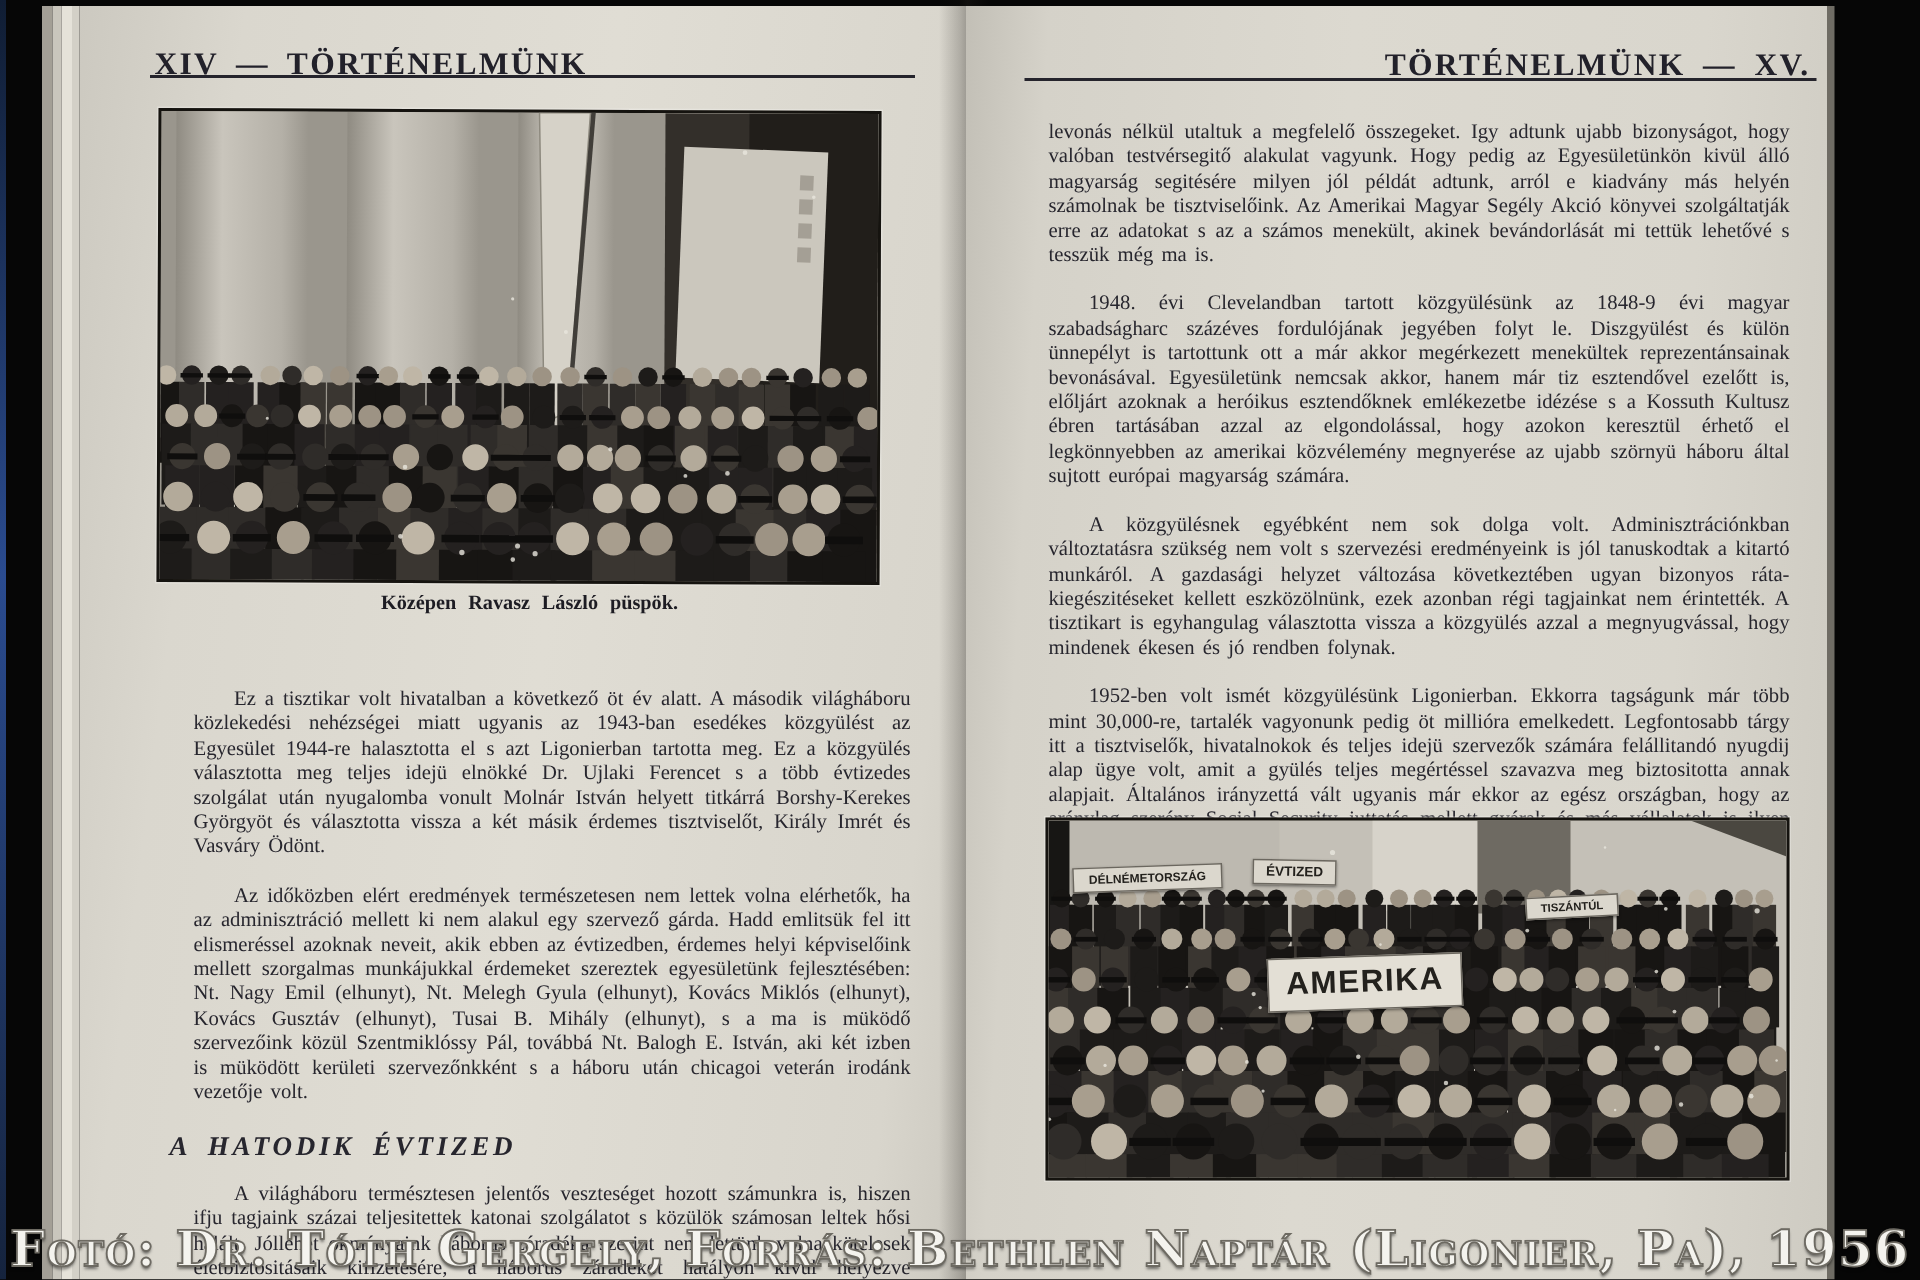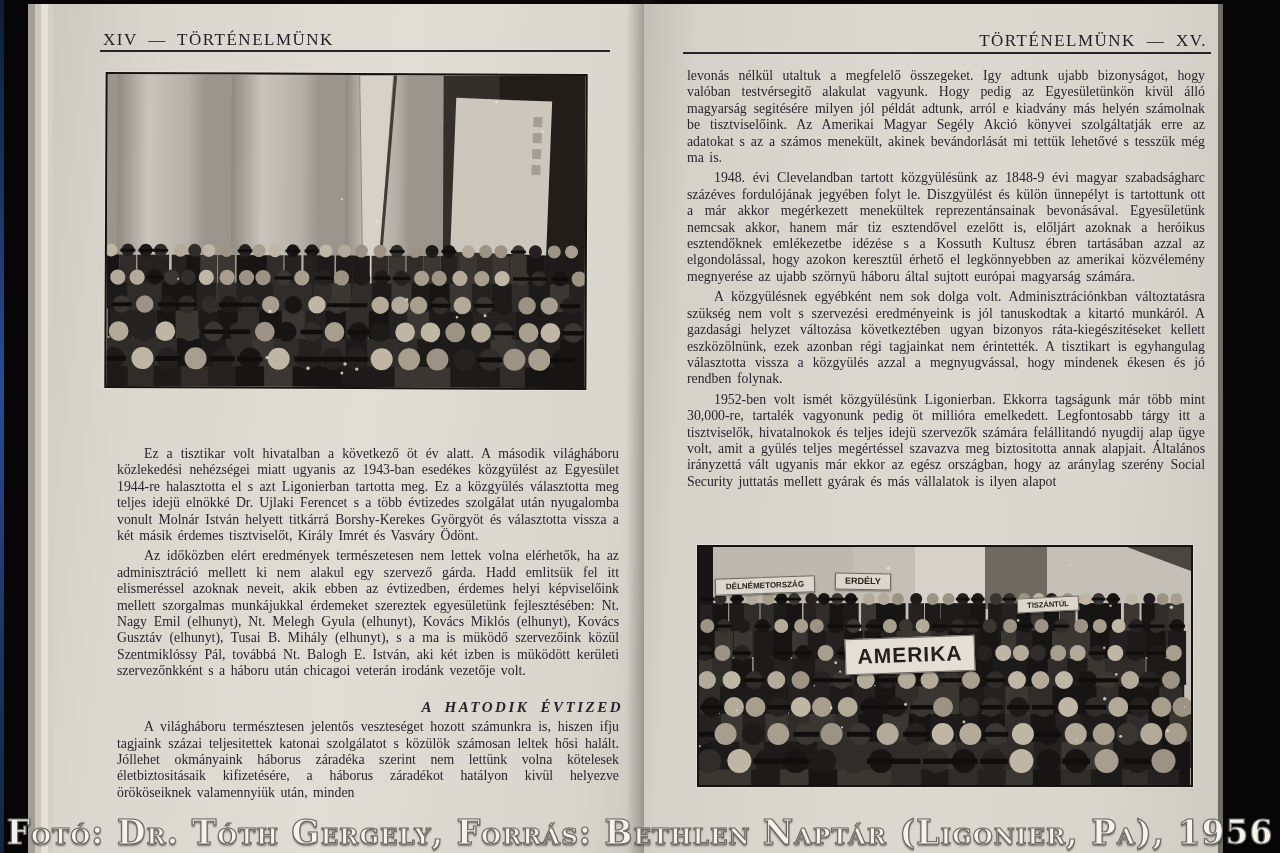--- a/index.html
+++ b/index.html
@@ -20,21 +20,21 @@
   
   .page{position:absolute;top:4px;height:849px;}
   .page-left{left:53px;width:591px;
     background:linear-gradient(97deg,#ccc9c0,#dad7ce 16%,#e0ddd4 52%,#d8d5cc 90%,#cbc8bf);}
   .page-right{left:644px;width:574px;
     background:linear-gradient(93deg,#c2bfb6,#d5d2c9 9%,#dcd9d0 42%,#d9d6cd 80%,#cecbc2);}
   .gutter{left:626px;top:0;width:34px;height:853px;position:absolute;
     background:linear-gradient(90deg,rgba(25,22,18,0) 0%,rgba(25,22,18,.22) 42%,rgba(35,32,28,.34) 56%,rgba(25,22,18,0) 100%);}
 
   
-  .running-head{position:absolute;font-weight:400;font-size:17px;letter-spacing:1.5px;
+  .running-head{position:absolute;font-weight:700;font-size:21px;letter-spacing:1.5px;
     word-spacing:5px;color:#22212a;white-space:nowrap;}
   .lp-head{left:50px;top:26px;}
   .rp-head{right:11px;top:27px;margin-left:20px;}
   .head-rule{position:absolute;height:2px;background:#25242c;}
   .lp-rule{left:47px;top:46px;width:510px;}
   .rp-rule{left:39px;top:48px;width:528px;}
 
   
   figure{margin:0;}
   .photo-frame{position:absolute;border:2px solid #15130f;box-sizing:content-box;
@@ -46,24 +46,24 @@
   .caption{position:absolute;text-align:center;font-weight:700;font-size:13.5px;
     line-height:18px;word-spacing:4.5px;color:#1d1c23;}
   .caption1{left:38px;top:389px;width:524px;}
   .caption2{left:28px;top:789px;width:540px;}
 
   
   .bodycol{position:absolute;font-size:13.8px;line-height:16.4px;color:#27262e;
     text-align:justify;word-spacing:2px;}
   .body-left{left:60px;top:438px;width:510px;}
   .body-right{left:39px;top:60px;width:526px;}
-  .bodycol p{margin:4px;}
+  .bodycol p{margin:16px;}
   .bodycol p.indent{text-indent:27px;font-family:Liberation Serif, serif;}
-  .section-heading{margin:19px 0 2px;text-align:right;font-style:italic;font-weight:600;
-    font-size:15px;letter-spacing:2.5px;word-spacing:5px;color:#27262e;}
+  .section-heading{margin:19px 0 2px;text-align:left;font-style:italic;font-weight:600;
+    font-size:18px;letter-spacing:2.5px;word-spacing:5px;color:#27262e;}
 
   
   .sign{position:absolute;background:#dbd7cd;color:#23211d;text-align:center;
     font-family:"Liberation Sans","DejaVu Sans",sans-serif;font-weight:700;
     border:1px solid #6b675f;box-shadow:0 1px 2px rgba(0,0,0,.45);white-space:nowrap;overflow:hidden;}
   .sign::after{content:"";position:absolute;left:48%;top:100%;width:3px;background:#26231f;}
   .sign-1{left:16px;top:30px;width:98px;height:15px;font-size:8px;line-height:15px;transform:rotate(-2deg);}
   .sign-1::after{height:20px;}
   .sign-2{left:136px;top:26px;width:54px;height:15px;font-size:9px;line-height:15px;transform:rotate(1deg);}
   .sign-2::after{height:26px;}
@@ -400,20 +400,21 @@
             <circle cx="435.10512187331915" cy="55.60177142661996" r="1.205512362252921" fill="#e9e6dd" opacity="0.8"></circle>
             <circle cx="350.3200793978758" cy="241.77357832645066" r="1.310850346647203" fill="#e9e6dd" opacity="0.8"></circle>
             <circle cx="201.52313717873767" cy="293.5250860557426" r="1.7903432701248676" fill="#e9e6dd" opacity="0.8"></circle>
             <circle cx="71.39759332733229" cy="204.59983376273885" r="1.0349655439611525" fill="#e9e6dd" opacity="0.8"></circle>
             <circle cx="270.23813869804144" cy="146.215393954888" r="1.3444067975040526" fill="#e9e6dd" opacity="0.8"></circle>
           </g>
       </svg>
     </figure>
 
     <div class="caption caption1">
+      <div>Középen Ravasz László püspök.</div>
     </div>
 
     <div class="bodycol body-left">
       <p class="indent">Ez a tisztikar volt hivatalban a következő öt év alatt. A második világháboru közlekedési nehézségei miatt ugyanis az 1943-ban esedékes közgyülést az Egyesület 1944-re halasztotta el s azt Ligonierban tartotta meg. Ez a közgyülés választotta meg teljes idejü elnökké Dr. Ujlaki Ferencet s a több évtizedes szolgálat után nyugalomba vonult Molnár István helyett titkárrá Borshy-Kerekes Györgyöt és választotta vissza a két másik érdemes tisztviselőt, Király Imrét és Vasváry Ödönt.</p>
       <p class="indent">Az időközben elért eredmények természetesen nem lettek volna elérhetők, ha az adminisztráció mellett ki nem alakul egy szervező gárda. Hadd emlitsük fel itt elismeréssel azoknak neveit, akik ebben az évtizedben, érdemes helyi képviselőink mellett szorgalmas munkájukkal érdemeket szereztek egyesületünk fejlesztésében: Nt. Nagy Emil (elhunyt), Nt. Melegh Gyula (elhunyt), Kovács Miklós (elhunyt), Kovács Gusztáv (elhunyt), Tusai B. Mihály (elhunyt), s a ma is müködő szervezőink közül Szentmiklóssy Pál, továbbá Nt. Balogh E. István, aki két izben is müködött kerületi szervezőnkként s a háboru után chicagoi veterán irodánk vezetője volt.</p>
       <h3 class="section-heading">A HATODIK ÉVTIZED</h3>
       <p class="indent">A világháboru természtesen jelentős veszteséget hozott számunkra is, hiszen ifju tagjaink százai teljesitettek katonai szolgálatot s közülök számosan leltek hősi halált. Jóllehet okmányaink háborus záradéka szerint nem lettünk volna kötelesek életbiztositásaik kifizetésére, a háborus záradékot hatályon kivül helyezve örököseiknek valamennyiük után, minden</p>
     </div>
   </div>
 
@@ -852,21 +853,21 @@
             <circle cx="472.3999676085077" cy="60.18807330192067" r="1.7338123514316977" fill="#e9e6dd" opacity="0.8"></circle>
             <circle cx="485.3965361067094" cy="159.99784001987427" r="0.8286068625282497" fill="#e9e6dd" opacity="0.8"></circle>
             <circle cx="189.35136704472825" cy="21.345733359688893" r="1.7308018013834954" fill="#e9e6dd" opacity="0.8"></circle>
             <circle cx="221.30756731145084" cy="82.73234037868679" r="0.8521958514582366" fill="#e9e6dd" opacity="0.8"></circle>
             <circle cx="405.71398737607524" cy="151.68946896935813" r="1.7438769267871976" fill="#e9e6dd" opacity="0.8"></circle>
             <circle cx="132.28244315832853" cy="160.9783362064045" r="1.2409965658560396" fill="#e9e6dd" opacity="0.8"></circle>
             <circle cx="319.1643859166652" cy="73.4096345200669" r="1.3095687196590007" fill="#e9e6dd" opacity="0.8"></circle>
           </g>
       </svg>
       <div class="sign sign-1">DÉLNÉMETORSZÁG</div>
-      <div class="sign sign-2">ERDÉLY</div>
+      <div class="sign sign-2">ÉVTIZED</div>
       <div class="sign sign-3">AMERIKA</div>
       <div class="sign sign-4">TISZÁNTÚL</div>
     </figure>
 
   </div>
 
   <div class="edge edge-right"></div>
   <div class="cable"></div>
 
   <div class="credit">Fotó: Dr. Tóth Gergely, Forrás: Bethlen Naptár (Ligonier, Pa), 1956</div>

